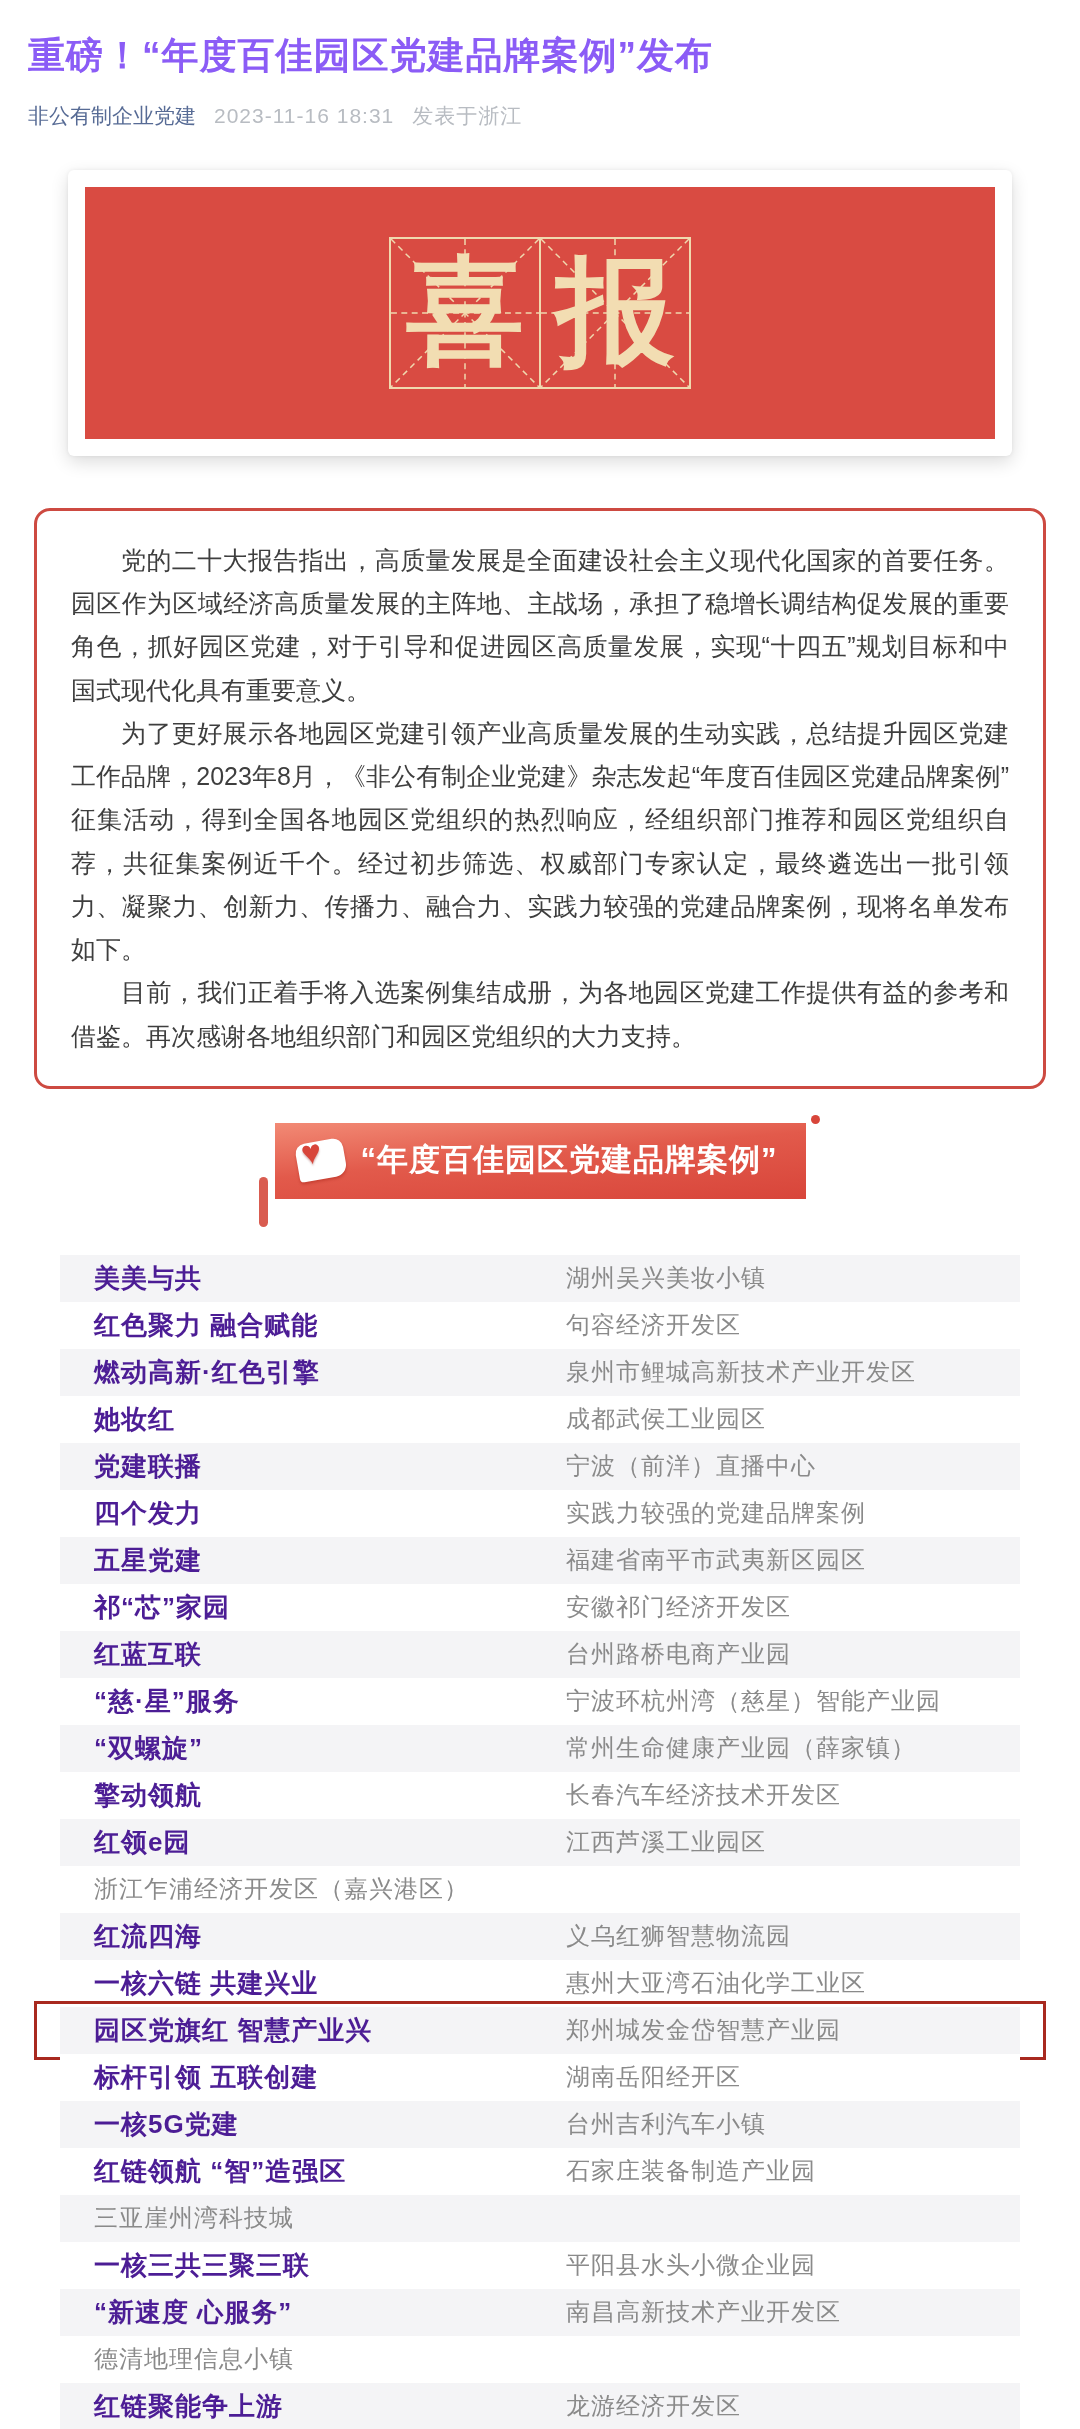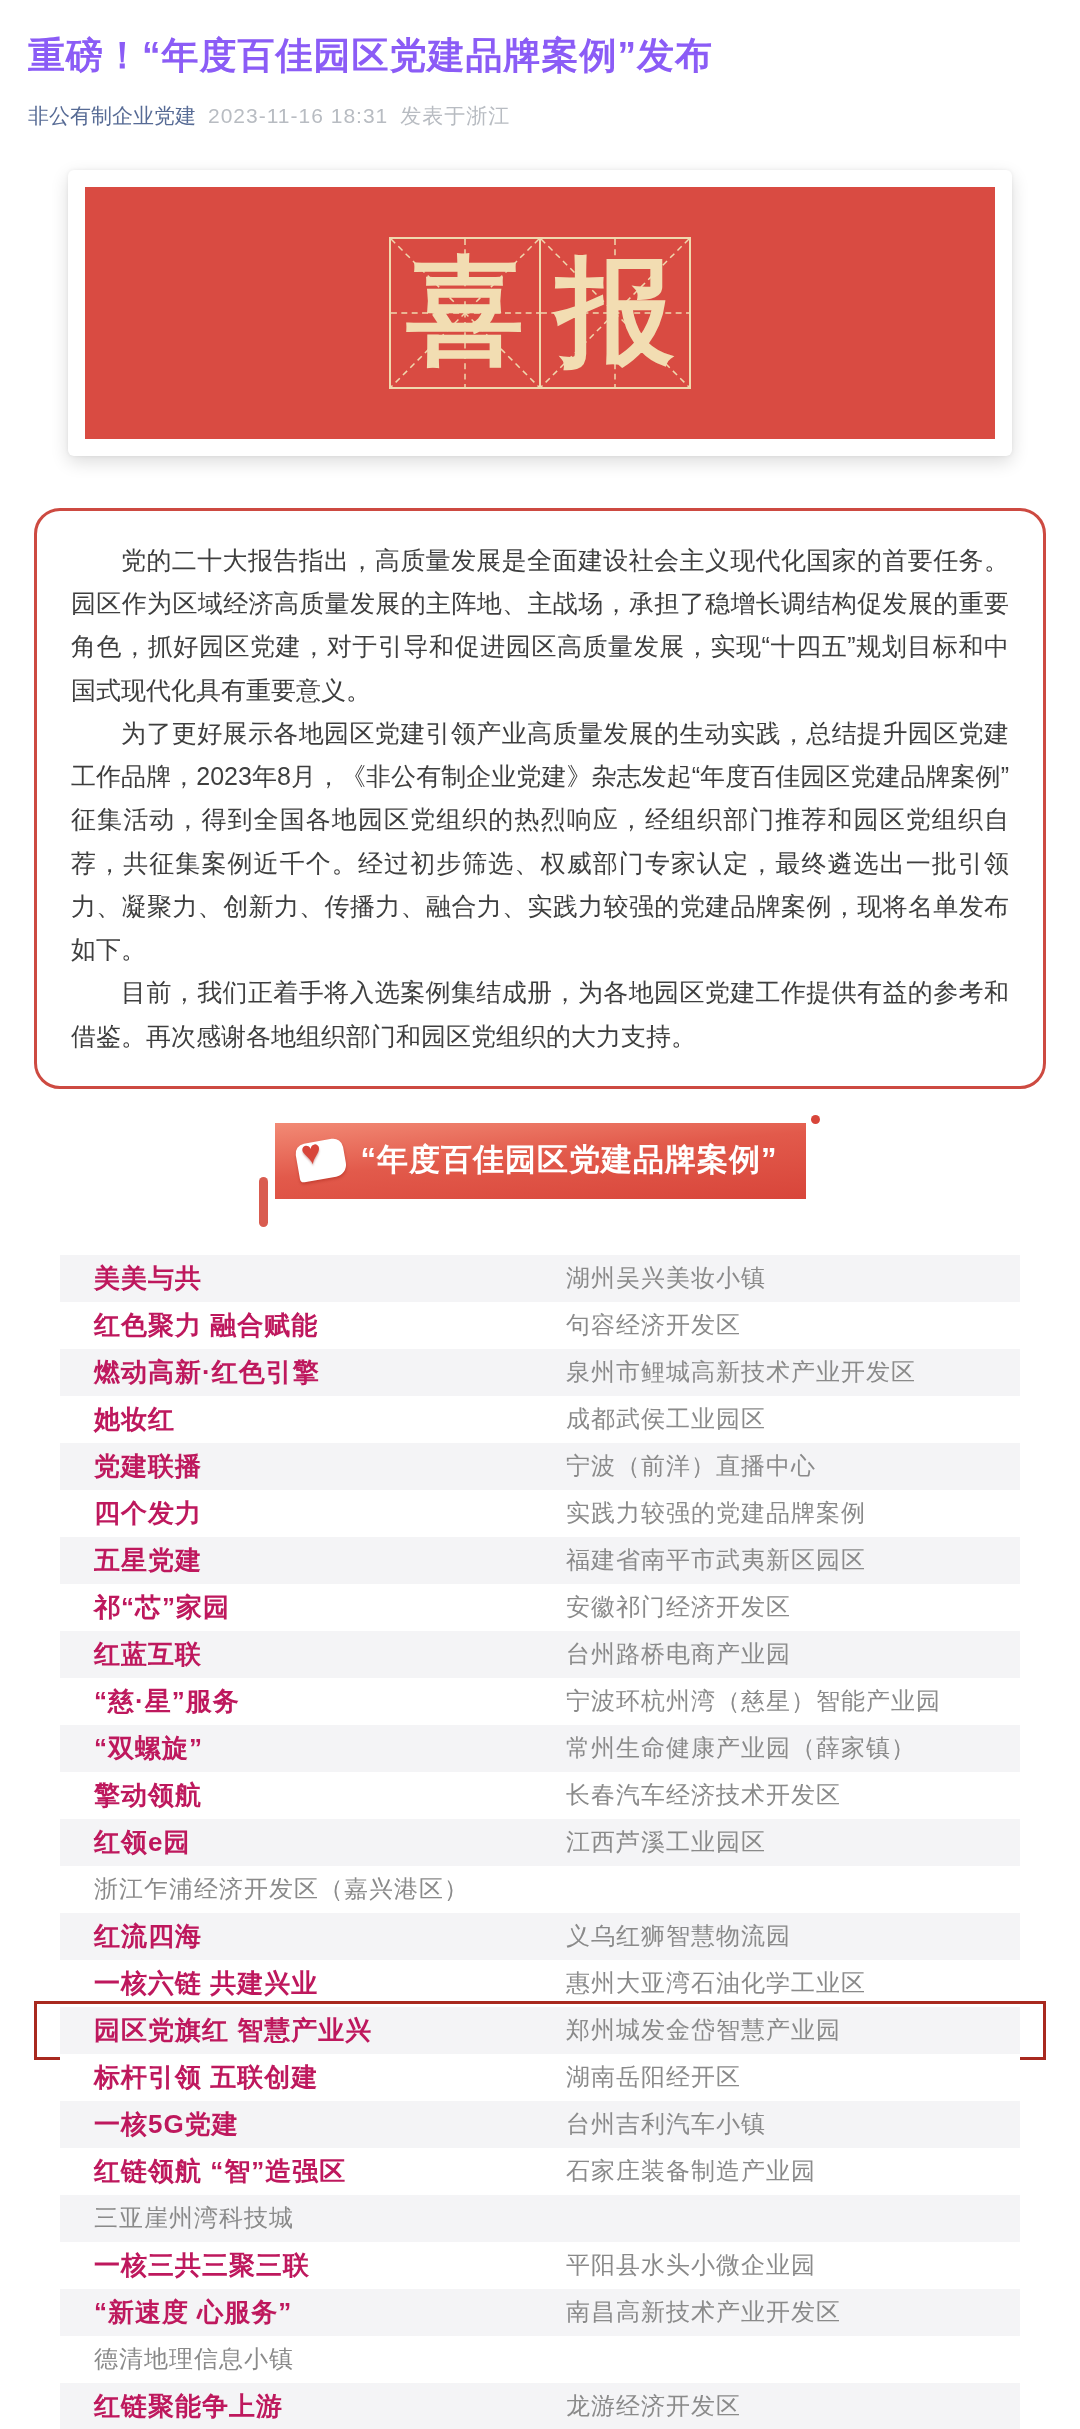--- a/index.html
+++ b/index.html
@@ -18,21 +18,21 @@
     font-size: 37px;
     font-weight: 700;
     color: #8b5cf6;
     line-height: 1.4;
     letter-spacing: 1px;
   }
   .byline {
     margin-top: 20px;
     display: flex;
     align-items: baseline;
-    gap: 12px;
+    gap: 18px;
     font-size: 21px;
   }
   .byline .account { color: #576b95; }
   .byline .meta { color: #b8bcc2; letter-spacing: 1px; }
 
   
   .banner-card {
     margin: 40px 40px 0;
     background: #fff;
     border-radius: 6px;
@@ -69,21 +69,21 @@
     font-size: 118px;
     font-weight: 900;
     color: #f2ddb2;
     font-family: "DejaVu Sans", sans-serif;
   }
 
   
   .intro-box {
     margin: 52px 6px 0;
     border: 3px solid #cd4a41;
-    border-radius: 26px;
+    border-radius: 16px;
     padding: 28px 34px;
     font-size: 25px;
     line-height: 1.73;
     color: #3e3e3e;
     text-align: justify;
   }
   .intro-box p { text-indent: 2em; }
 
   
   .badge-wrap {
@@ -157,21 +157,21 @@
     grid-template-columns: 472px 1fr;
     align-items: center;
     height: 47px;
     padding-left: 34px;
     background: #ffffff;
   }
   .brand-row.odd { background: #f4f4f6; }
   .brand-name {
     font-size: 26px;
     font-weight: 700;
-    color: #be185d;
+    color: #4c1d95;
     letter-spacing: 1px;
   }
   .park-name {
     font-size: 24px;
     color: #8a8a8a;
     letter-spacing: 1px;
   }
   .brand-row.highlight::after {
     content: "";
     position: absolute;

